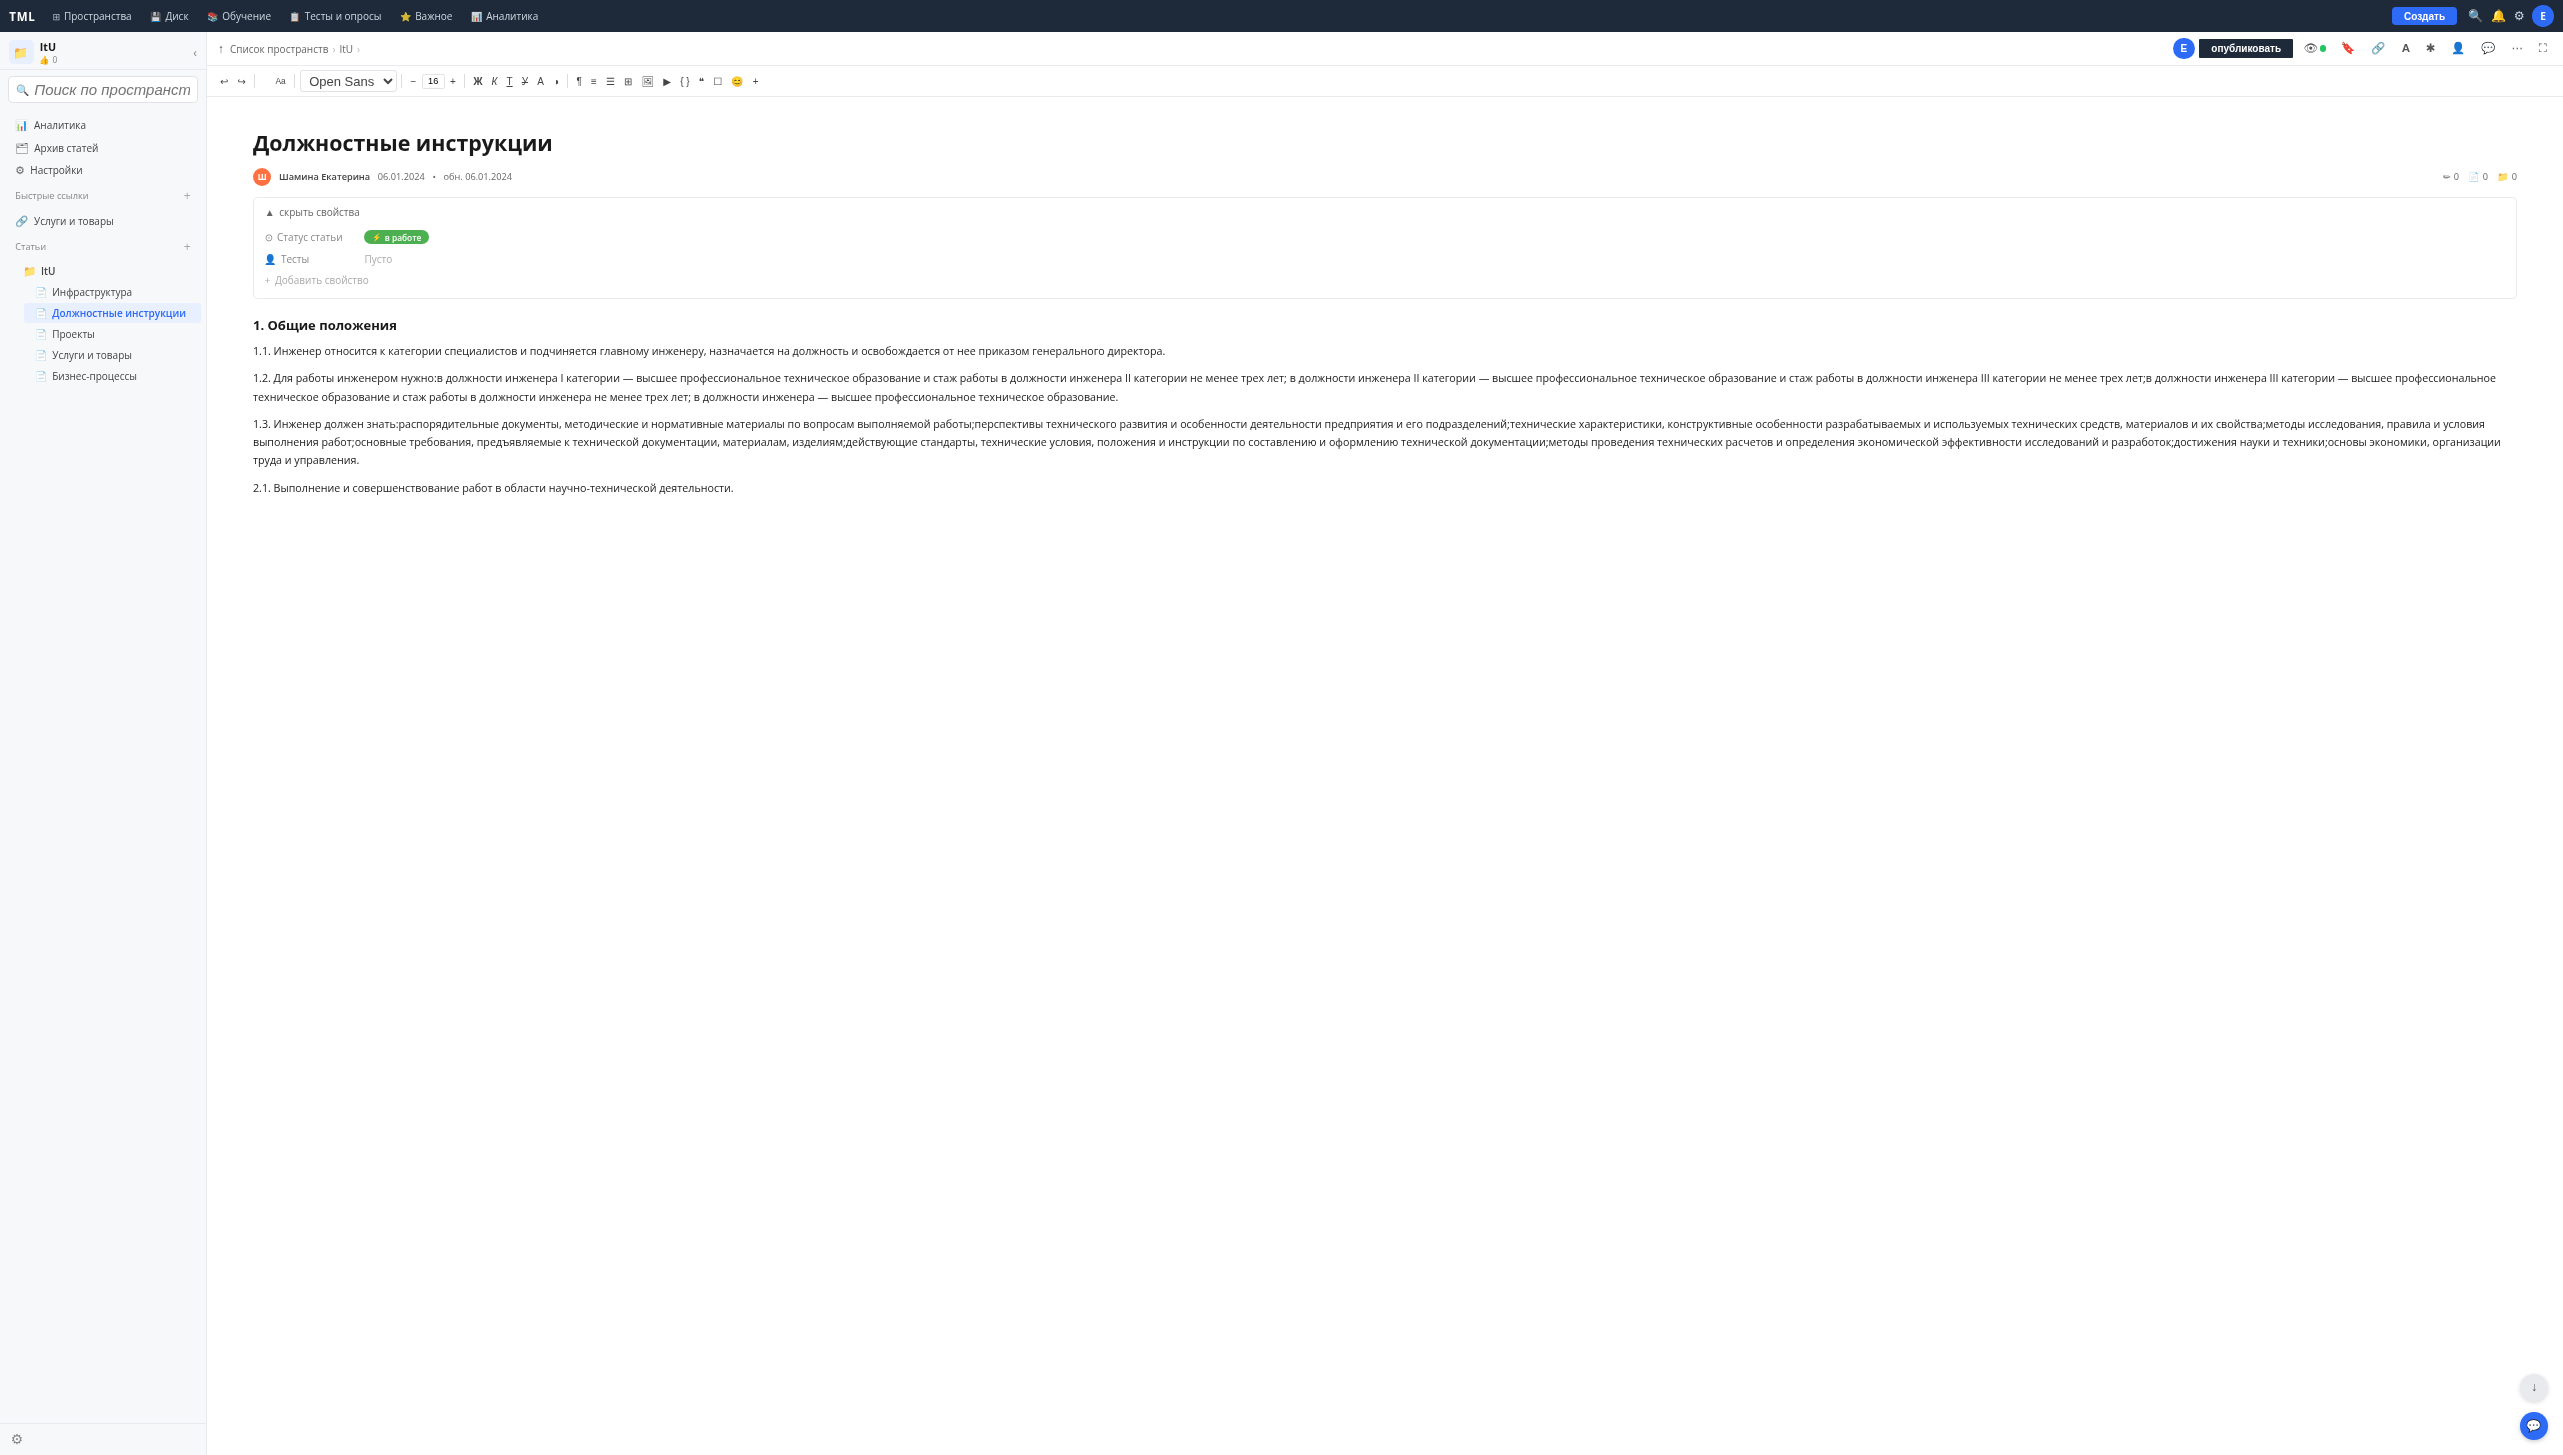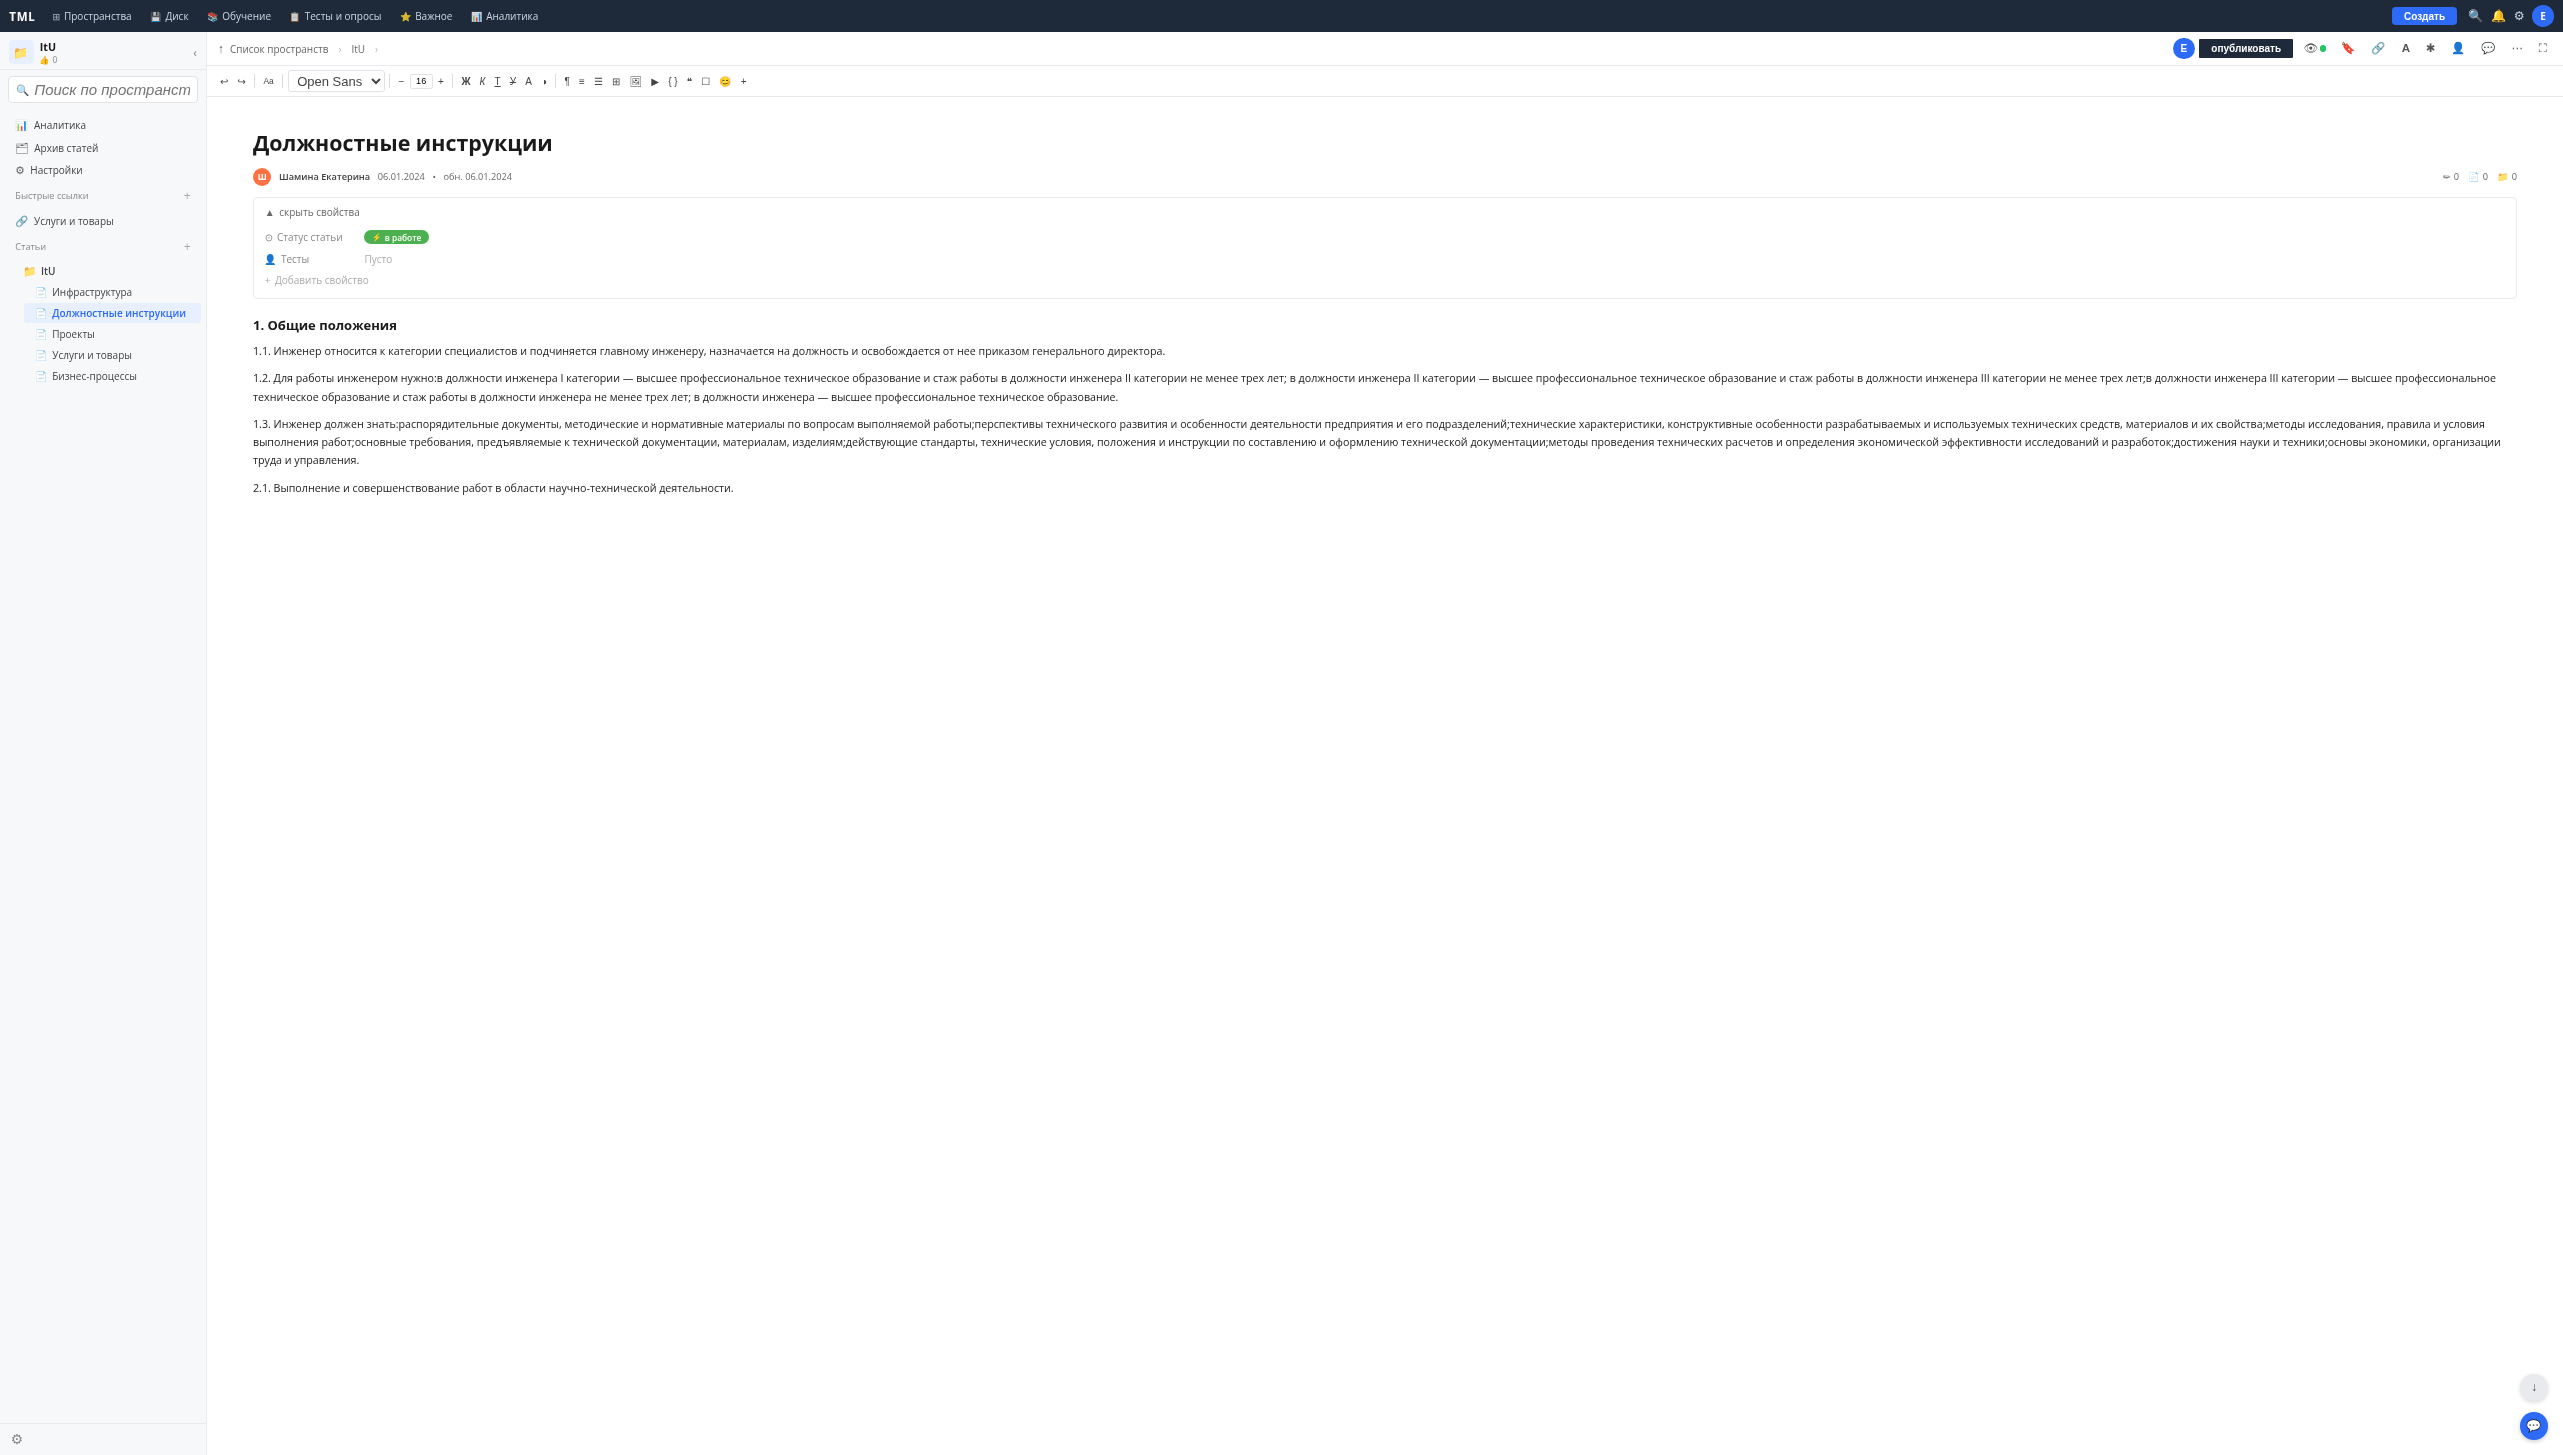--- a/index.html
+++ b/index.html
@@ -74,21 +74,21 @@
     .settings-btn { background: none; border: none; cursor: pointer; font-size: 13.8px; color: #888; }
 
     
     .content-area { flex: 1; display: flex; flex-direction: column; overflow: hidden; }
 
     
     .content-toolbar {
       display: flex; align-items: center; padding: 0 10.7px; height: 34px;
       border-bottom: 0.8px solid #e8eaed; gap: 6.1px;
     }
-    .breadcrumb { display: flex; align-items: center; gap: 10px; font-size: 10px; color: #666; flex: 1; }
+    .breadcrumb { display: flex; align-items: center; gap: 4px; font-size: 10px; color: #666; flex: 1; }
     .breadcrumb-sep { color: #bbb; }
     .breadcrumb-item { cursor: pointer; }
     .breadcrumb-up-btn { cursor: pointer; font-size: 12.2px; color: #666; }
     .toolbar-actions { display: flex; align-items: center; gap: 4.6px; }
     .toolbar-user-btn {
       width: 21.4px; height: 21.4px; border-radius: 50%; background: #2d6af5; color: #fff;
       display: flex; align-items: center; justify-content: center; font-size: 10px; font-weight: 700; cursor: pointer; border: none;
     }
     .publish-btn {
       background: #1e2a3a; color: #fff; border: none; border-radius: 1px;
@@ -300,21 +300,21 @@
         <button class="toolbar-icon-btn">💬</button>
         <button class="toolbar-icon-btn">⋯</button>
         <button class="toolbar-icon-btn">⛶</button>
       </div>
     </div>
 
     <div class="editor-toolbar">
       <button class="ed-btn">↩</button>
       <button class="ed-btn">↪</button>
       <div class="ed-sep"></div>
-      <button class="ed-btn" style="font-size:8.4px;">Аа</button>
+      <button class="ed-btn" style="font-size:8.4px;margin-left:12px;">Аа</button>
       <div class="ed-sep"></div>
       <select class="ed-font-select">
         <option>Open Sans</option>
       </select>
       <div class="ed-sep"></div>
       <div class="ed-size-control">
         <button class="ed-btn">−</button>
         <input class="ed-size-input" type="text" value="16" style="">
         <button class="ed-btn">+</button>
       </div>

